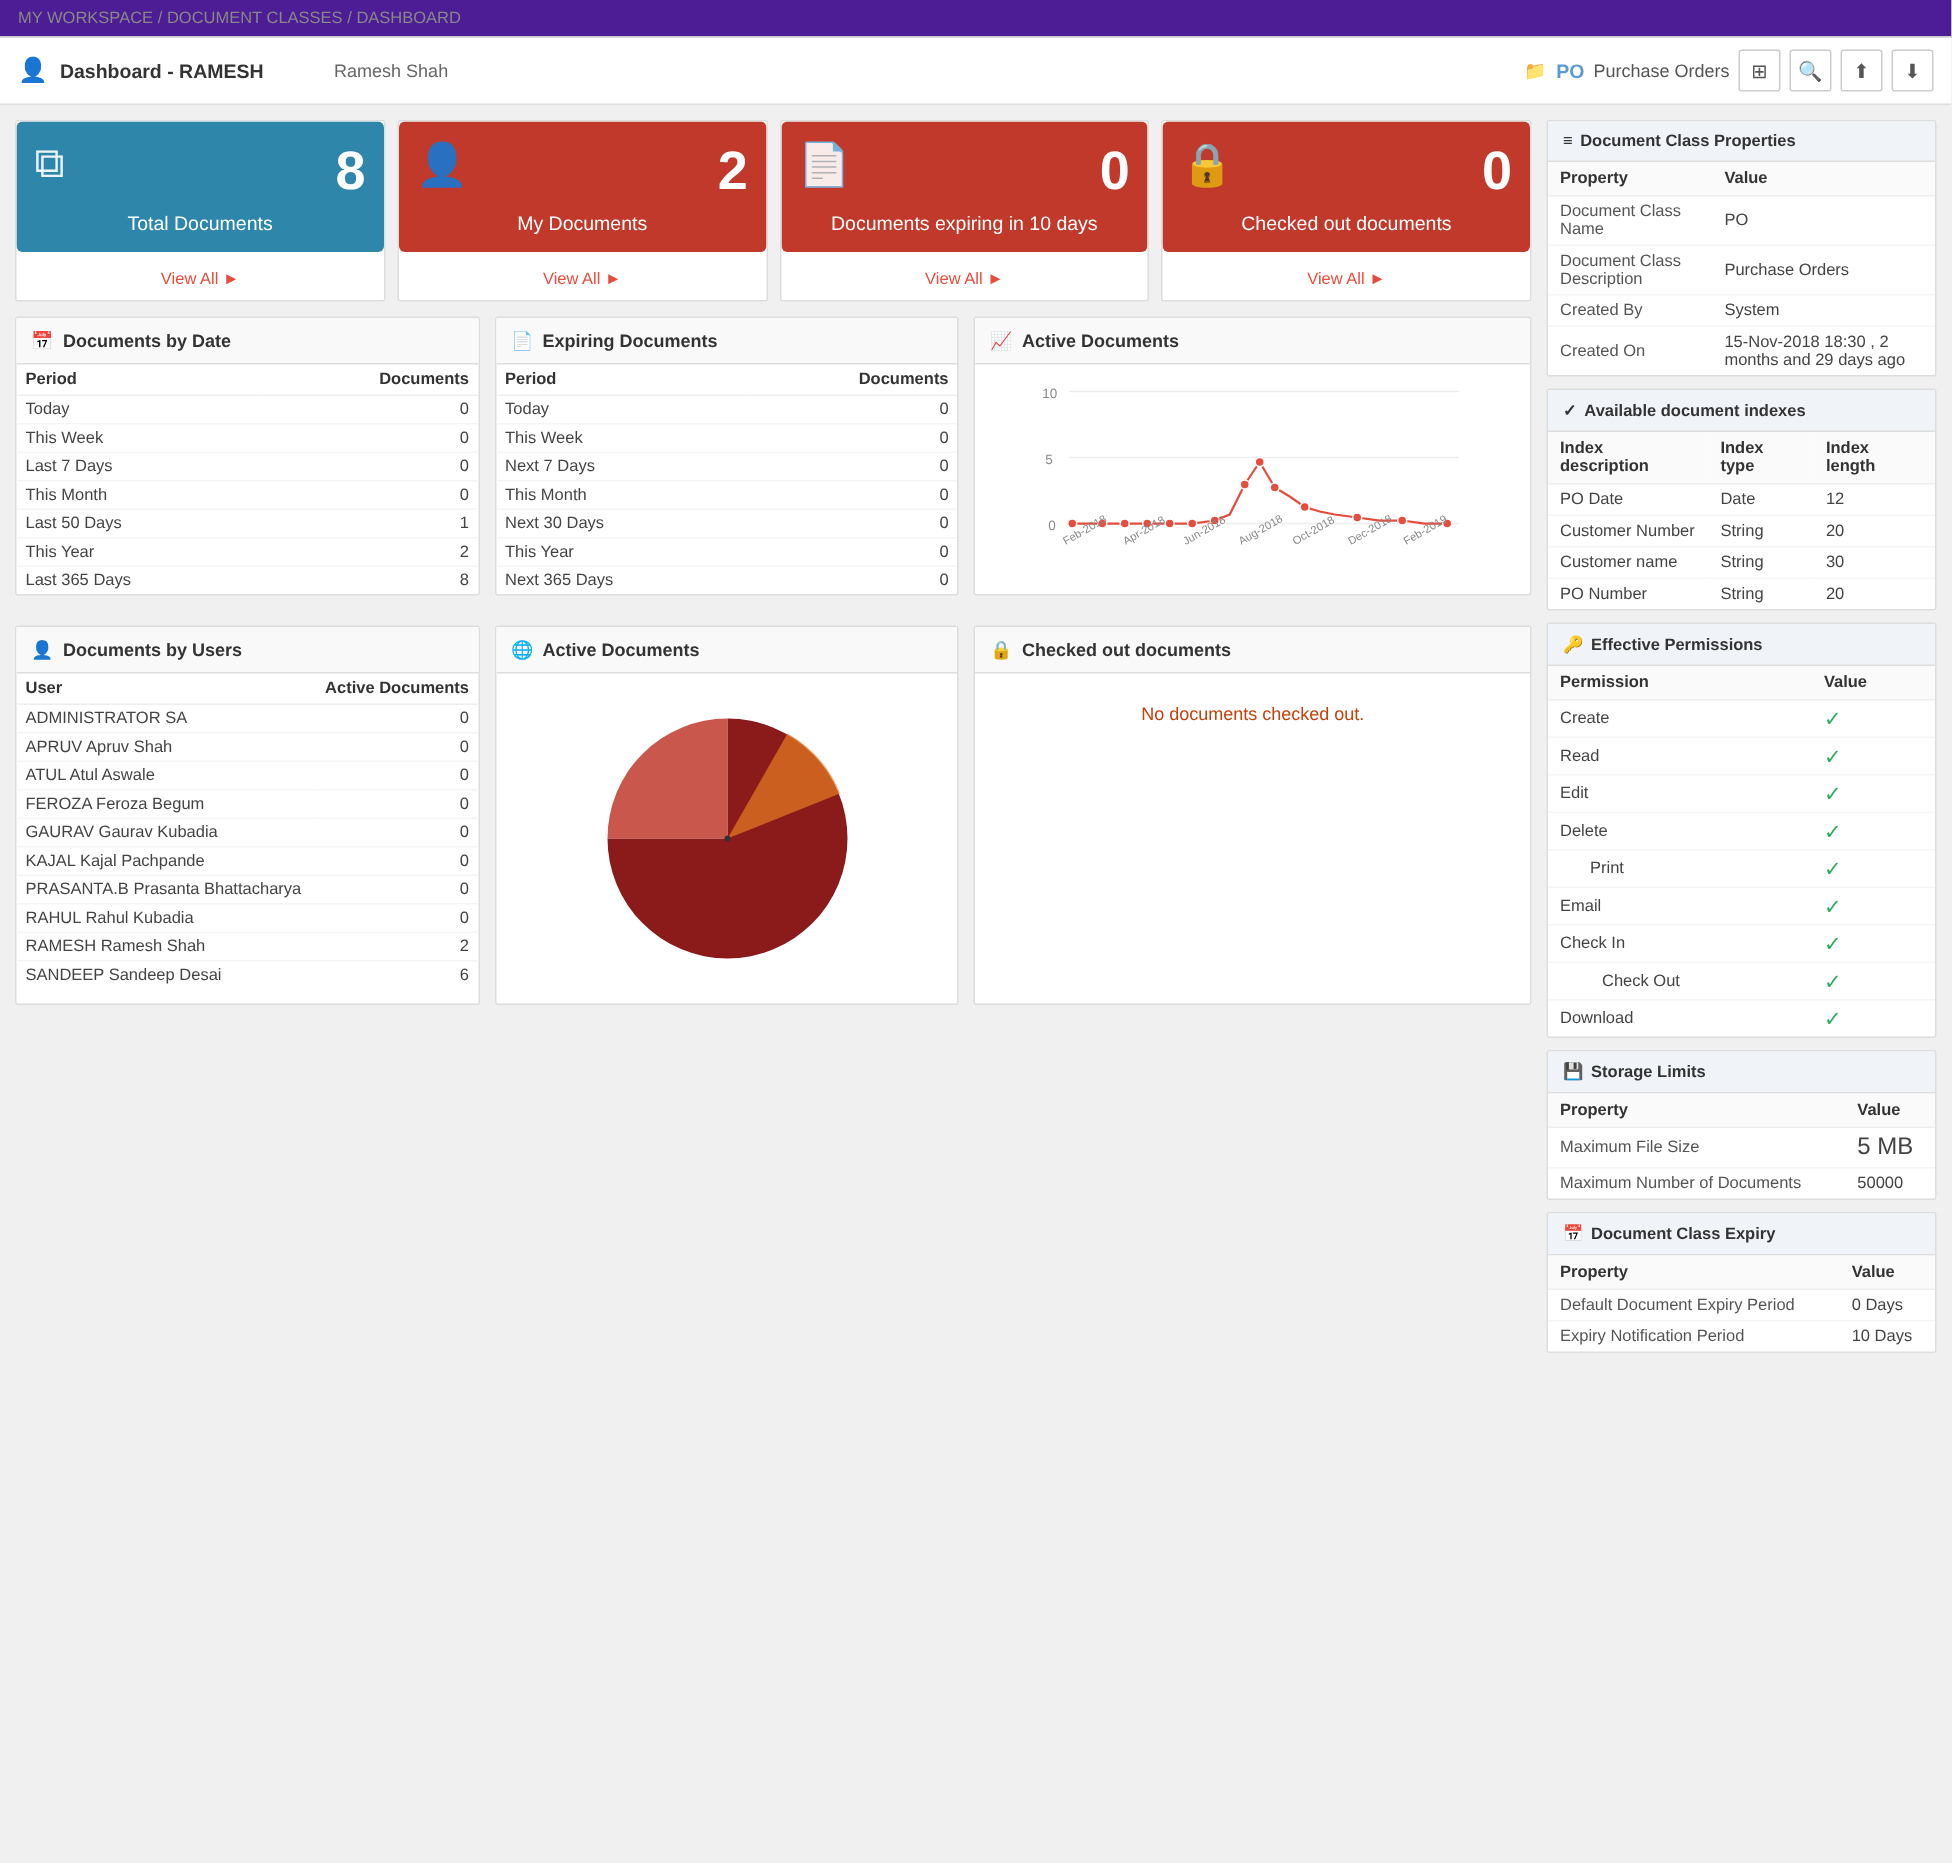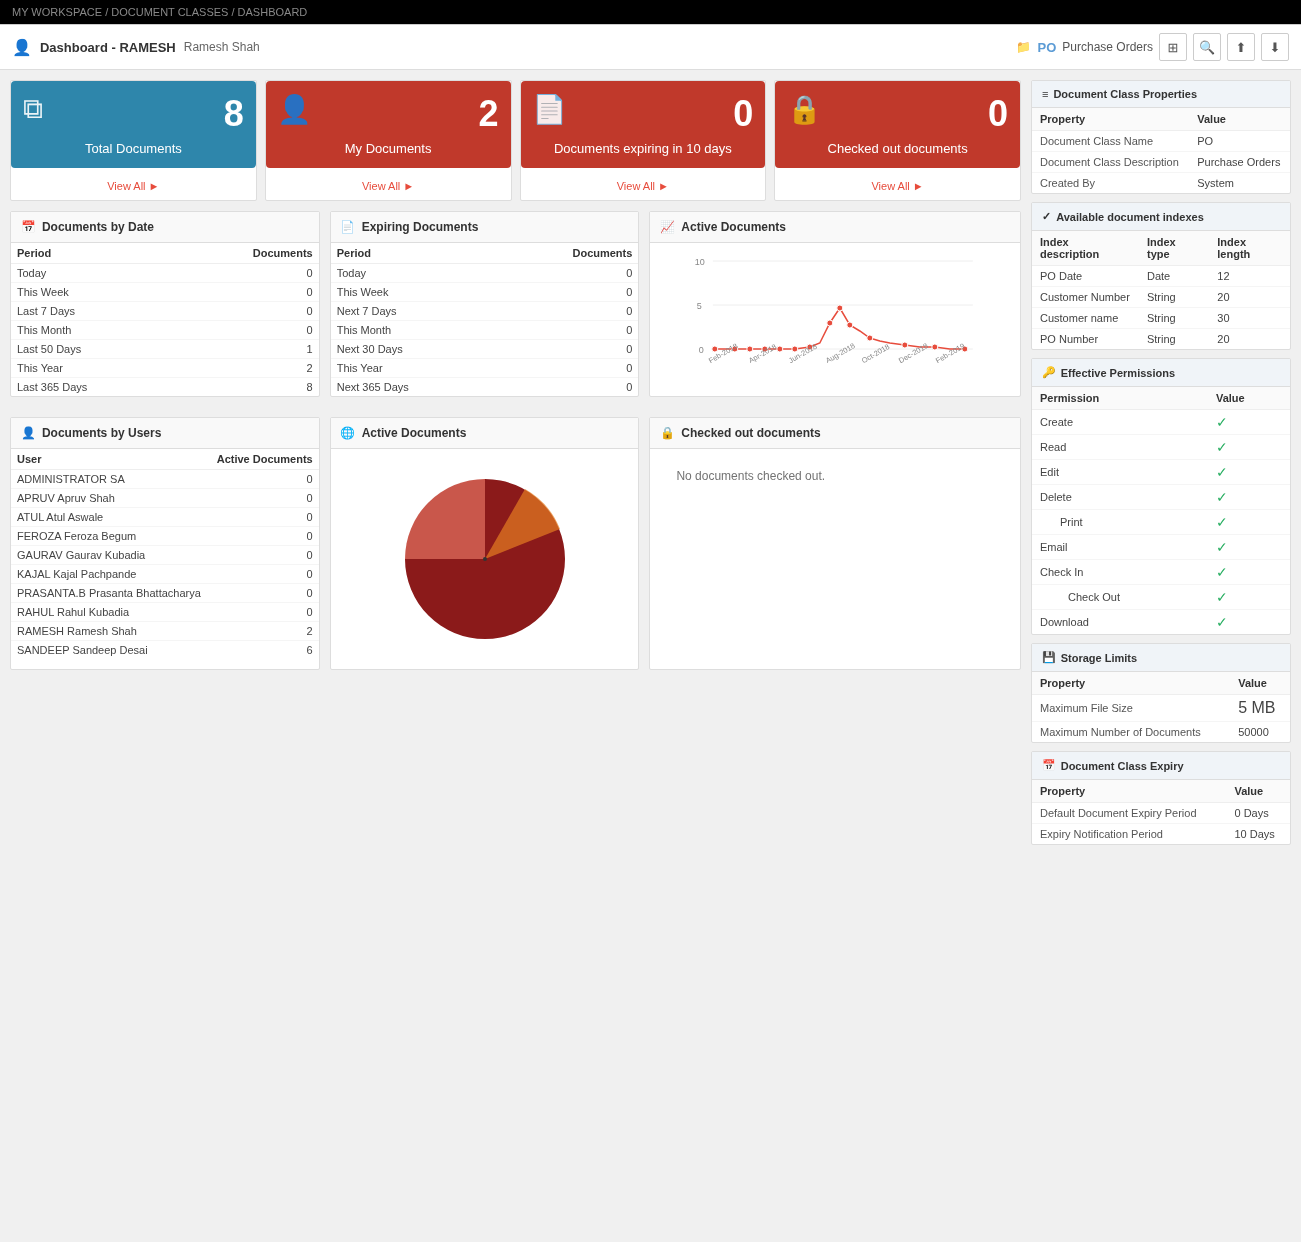--- a/index.html
+++ b/index.html
@@ -1,24 +1,24 @@
 <!DOCTYPE html>
 <html><head>
   <meta charset="utf-8">
   <style>
     * { box-sizing: border-box; margin: 0; padding: 0; }
     body { font-family: Arial, sans-serif; font-size: 12px; background: #f0f0f0; color: #333; }
 
-    .breadcrumb { background: #000000; padding: 6px 12px; font-size: 11px; color: #666; border-bottom: 1px solid #ccc; }
+    .breadcrumb { background: #4c1d95; padding: 6px 12px; font-size: 11px; color: #666; border-bottom: 1px solid #ccc; }
     .breadcrumb span { color: #888; }
 
     .top-bar { background: #fff; border-bottom: 1px solid #ddd; padding: 8px 12px; display: flex; align-items: center; justify-content: space-between; }
     .top-bar-left { display: flex; align-items: center; gap: 8px; font-size: 13px; font-weight: bold; }
     .top-bar-left .user-icon { color: #5b9bd5; font-size: 16px; }
-    .top-bar-left .subtitle { font-weight: normal; font-size: 12px; color: #666; }
+    .top-bar-left .subtitle { font-weight: normal; font-size: 12px; color: #666; margin-left: 39px; }
     .top-bar-right { display: flex; align-items: center; gap: 6px; }
     .top-bar-right .icon-btn { width: 28px; height: 28px; border: 1px solid #ccc; background: #fff; cursor: pointer; display: flex; align-items: center; justify-content: center; border-radius: 2px; color: #555; font-size: 13px; }
 
     .main-content { padding: 10px; display: flex; gap: 10px; }
     .left-panel { flex: 1; min-width: 0; }
     .right-panel { width: 260px; flex-shrink: 0; }
 
     
     .summary-cards { display: grid; grid-template-columns: repeat(4, 1fr); gap: 8px; margin-bottom: 10px; }
     .card { border-radius: 4px; padding: 14px; color: #fff; position: relative; }
@@ -53,21 +53,21 @@
     .check-icon { color: #27ae60; font-size: 14px; }
 
     
     .chart-area { padding: 10px; min-height: 120px; position: relative; }
     .chart-svg { width: 100%; height: 110px; }
 
     
     .pie-container { display: flex; justify-content: center; align-items: center; padding: 20px; }
 
     
-    .no-docs-msg { padding: 20px 26px; color: #737373; font-size: 12px; }
+    .no-docs-msg { padding: 20px 26px; color: #c2410c; font-size: 12px; text-align: center; }
 
     .card-wrap { background: #fff; border: 1px solid #ddd; border-radius: 2px; overflow: hidden; }
     .card-inner { padding: 12px; }
     .view-all-wrap { padding: 4px 10px; text-align: center; }
   </style>
 </head>
 <body>
 
 <div class="breadcrumb">
   <span>MY WORKSPACE</span>
@@ -407,20 +407,24 @@
                 <td style="font-size:11px;">PO</td>
               </tr>
               <tr>
                 <td style="font-size:11px;color:#555;">Document Class Description</td>
                 <td style="font-size:11px;">Purchase Orders</td>
               </tr>
               <tr>
                 <td style="font-size:11px;color:#555;">Created By</td>
                 <td style="font-size:11px;">System</td>
               </tr>
+              <tr>
+                <td style="font-size:11px;color:#555;">Created On</td>
+                <td style="font-size:11px;">15-Nov-2018 18:30 , 2 months and 29 days ago</td>
+              </tr>
             </tbody>
         </table>
       </div>
     </div>
 
     <div class="rp-section">
       <div class="rp-header">
         <span>✓</span>
         <span>Available document indexes</span>
       </div>

